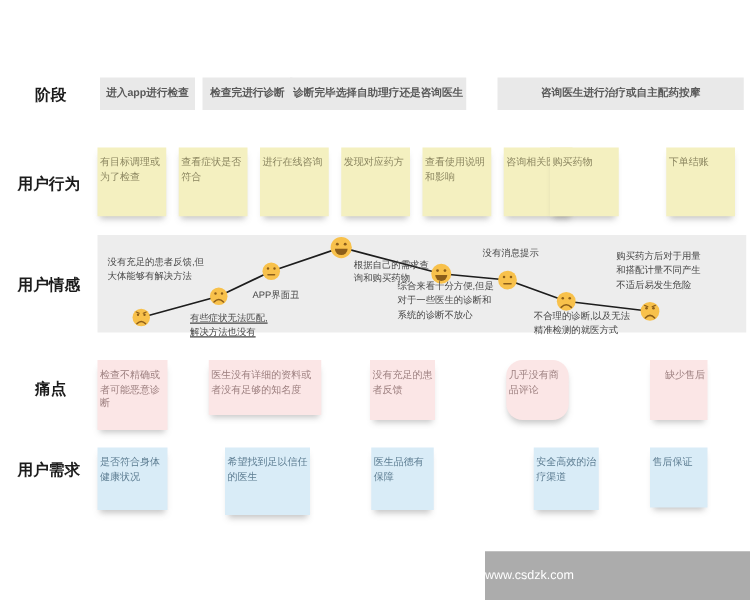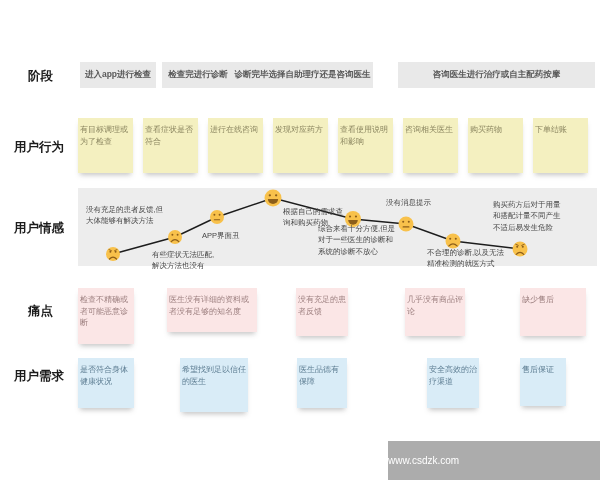--- a/index.html
+++ b/index.html
@@ -39,21 +39,21 @@
       <div class="stage" style="left: 232px; width: 141px;">诊断完毕选择自助理疗还是咨询医生</div>
       <div class="stage" style="left: 398px; width: 197px;">咨询医生进行治疗或自主配药按摩</div>
     </div>
   <div id="behaviors-row">
       <div class="note behavior" style="left: 78px;">有目标调理或为了检查</div>
       <div class="note behavior" style="left: 143px;">查看症状是否符合</div>
       <div class="note behavior" style="left: 208px;">进行在线咨询</div>
       <div class="note behavior" style="left: 273px;">发现对应药方</div>
       <div class="note behavior" style="left: 338px;">查看使用说明和影响</div>
       <div class="note behavior" style="left: 403px;">咨询相关医生</div>
-      <div class="note behavior" style="left: 468px;">购买药物</div>
+      <div class="note behavior" style="left: 440px;">购买药物</div>
       <div class="note behavior" style="left: 533px;">下单结账</div>
     </div>
   <div id="emotion-band" class="band" style="left: 78px; top: 188px; width: 519px; height: 78px;"><svg width="519" height="78">
         <polyline points="35,66 97,49 139,29 195,10 275,31 328,36 375,53 442,61" fill="none" stroke="#1d1d1d" stroke-width="1.4"></polyline>
         <g transform="translate(35,66) scale(1)">
           <circle cx="0" cy="0" r="7" fill="#f8c14b"></circle>
           <circle cx="-2.6" cy="-2.2" r="0.95" fill="#8c5e1a"></circle>
           <circle cx="2.6" cy="-2.2" r="0.95" fill="#8c5e1a"></circle>
           <path d="M -3.5 5 Q 0 1.2 3.5 5" fill="none" stroke="#8c5e1a" stroke-width="1.2" stroke-linecap="round"></path>
           <path d="M -4 -4.4 L -1.6 -3.4 M 4 -4.4 L 1.6 -3.4" fill="none" stroke="#8c5e1a" stroke-width="0.9" stroke-linecap="round"></path>
@@ -100,21 +100,21 @@
           <circle cx="2.6" cy="-2.2" r="0.95" fill="#8c5e1a"></circle>
           <path d="M -3.5 5 Q 0 1.2 3.5 5" fill="none" stroke="#8c5e1a" stroke-width="1.2" stroke-linecap="round"></path>
           <path d="M -4 -4.4 L -1.6 -3.4 M 4 -4.4 L 1.6 -3.4" fill="none" stroke="#8c5e1a" stroke-width="0.9" stroke-linecap="round"></path>
         </g>
       </svg></div>
   <div id="emotion-labels">
       <div class="em-label" style="left: 86px; top: 204px;">
         <div>没有充足的患者反馈,但</div>
         <div>大体能够有解决方法</div>
       </div>
-      <div class="em-label" style="left: 152px; top: 249px;">
+      <div class="em-label" style="left: 152px; top: 249px; text-decoration: underline;">
         <div>有些症状无法匹配,</div>
         <div>解决方法也没有</div>
       </div>
       <div class="em-label" style="left: 202px; top: 230px;">
         <div>APP界面丑</div>
       </div>
       <div class="em-label" style="left: 283px; top: 206px;">
         <div>根据自己的需求查</div>
         <div>询和购买药物</div>
       </div>
@@ -133,22 +133,22 @@
       <div class="em-label" style="left: 493px; top: 199px;">
         <div>购买药方后对于用量</div>
         <div>和搭配计量不同产生</div>
         <div>不适后易发生危险</div>
       </div>
     </div>
   <div id="pains-row">
       <div class="note pain" style="left: 78px; width: 56px; height: 56px;">检查不精确或者可能恶意诊断</div>
       <div class="note pain" style="left: 167px; width: 90px; height: 44px;">医生没有详细的资料或者没有足够的知名度</div>
       <div class="note pain" style="left: 296px; width: 52px; height: 48px;">没有充足的患者反馈</div>
-      <div class="note pain" style="left: 405px; width: 60px; height: 48px;">几乎没有商品评论</div>
-      <div class="note pain" style="left: 520px; width: 66px; height: 48px;">缺少售后</div>
+      <div class="note pain" style="left: 405px; width: 50px; height: 48px; border-radius: 13px;">几乎没有商品评论</div>
+      <div class="note pain" style="left: 520px; width: 46px; height: 48px; text-align: right;">缺少售后</div>
     </div>
   <div id="needs-row">
       <div class="note need" style="left: 78px; width: 56px; height: 50px;">是否符合身体健康状况</div>
       <div class="note need" style="left: 180px; width: 68px; height: 54px;">希望找到足以信任的医生</div>
       <div class="note need" style="left: 297px; width: 50px; height: 50px;">医生品德有保障</div>
       <div class="note need" style="left: 408px; width: 52px; height: 50px; margin-left: 19px;">安全高效的治疗渠道</div>
       <div class="note need" style="left: 520px; width: 46px; height: 48px;">售后保证</div>
     </div>
 
   <div class="wm-bottom">

